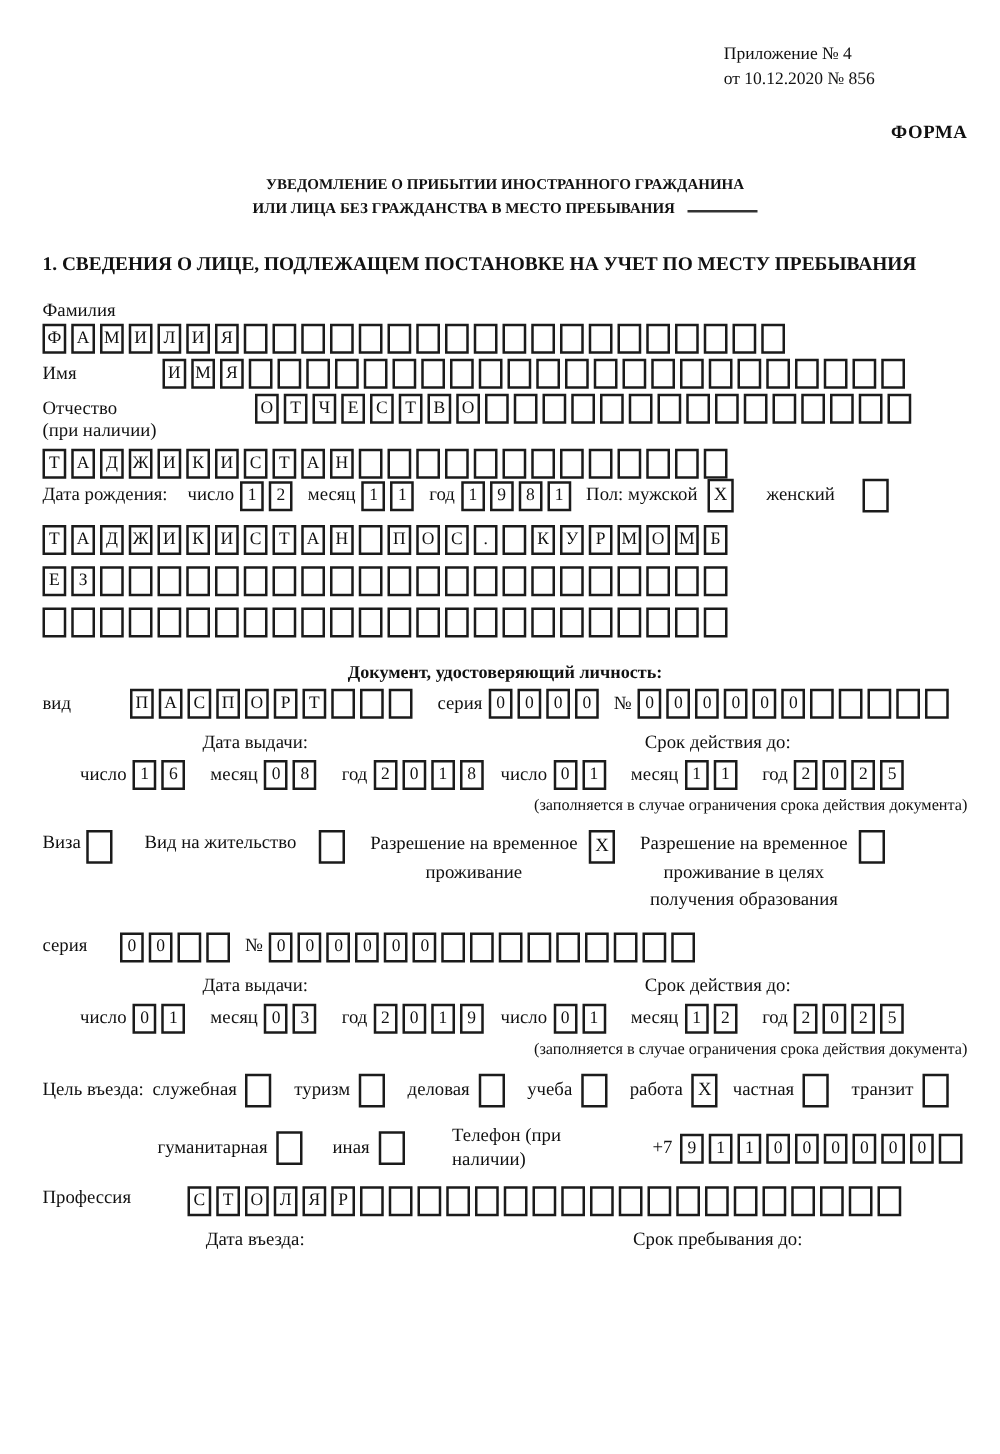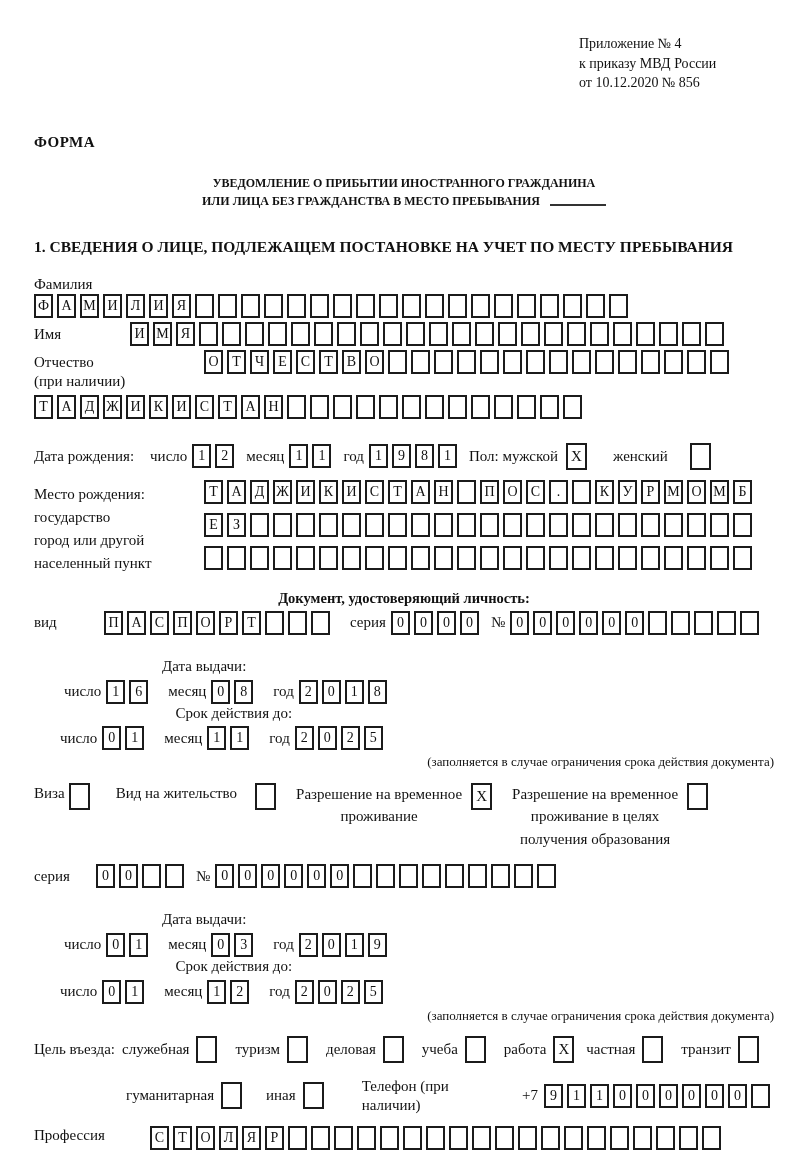--- a/index.html
+++ b/index.html
@@ -6,38 +6,38 @@
   .page{
     width:800px;min-height:1163px;box-sizing:border-box;
     background:#fff;color:#111;
     padding:34px 26px 30px 34px;
     font-family:"Liberation Serif","DejaVu Serif",serif;
     font-size:15px;line-height:1.25;
   }
   
   .hdr-ref{width:195px;margin-left:auto;font-size:14px;line-height:1.4;}
   .hdr-rev{font-size:13px;line-height:1.35;margin-top:5px;}
-  .forma{font-weight:bold;font-size:15px;margin-top:40px;letter-spacing:.5px;}
+  .forma{text-align:right;font-weight:bold;font-size:15px;margin-top:24px;letter-spacing:.5px;}
   
   .title{ text-align:center;font-weight:bold;font-size:12px;line-height:1.55;margin-top:22px;}
   .blank-line{display:inline-block;width:56px;border-bottom:2px solid #333;height:.95em;margin-left:10px;}
   .sec-h{font-weight:bold;font-size:15.5px;margin-top:26px;}
   
   .frow{display:flex;align-items:flex-start;margin-top:4px;}
   .lbl{flex:none;padding-top:3px;}
   .cells{display:inline-flex;flex:none;}
   .cell{
     flex:none;width:15px;height:20px;border:2px solid #1b1b1b;margin-right:4px;
     text-align:center;font-size:14px;line-height:20px;background:#fff;
   }
   .cbwrap .cell{width:17px;height:23px;line-height:23px;font-size:15px;}
   .cbwrap{display:inline-flex;flex:none;}
   .stack > .cells{margin-bottom:9px;}
   
-  .dates-pair{display:flex;margin-top:22px;flex-direction:column;}
+  .dates-pair{display:flex;margin-top:10px;}
   .dcol-l{width:46%;}
   .dcol-r{width:54%;}
   .dhead{text-align:center;margin-bottom:4px;}
   .dline{display:flex;align-items:center;}
   .dcol-l .dline{padding-left:30px;}
   .dcol-r .dline{padding-left:26px;}
   .dlbl{margin-right:5px;}
   .dline .cells{margin-right:16px;}
   .dline .cells:last-child{margin-right:0;}
   .validity-note{font-size:13px;text-align:right;margin-top:4px;}
@@ -61,21 +61,20 @@
   .doc-head{font-weight:bold;font-size:14.5px;text-align:center;margin-top:10px;}
   .intro{margin-top:12px;line-height:1.8;}
 </style>
 </head>
 <body>
 
 <div class="page">
 
   <div class="hdr-ref">
     <div>Приложение № 4</div>
-    <div>к приказу МВД России</div>
     <div>от 10.12.2020 № 856</div>
   </div>
 
   <div class="forma">ФОРМА</div>
 
   <div class="title">
     <div>УВЕДОМЛЕНИЕ О ПРИБЫТИИ ИНОСТРАННОГО ГРАЖДАНИНА</div>
     <div><span>ИЛИ ЛИЦА БЕЗ ГРАЖДАНСТВА В МЕСТО ПРЕБЫВАНИЯ</span><span class="blank-line"></span></div>
   </div>
 
@@ -199,21 +198,21 @@
         <span class="cell"></span>
         <span class="cell"></span>
         <span class="cell"></span>
         <span class="cell"></span>
         <span class="cell"></span>
         <span class="cell"></span>
         <span class="cell"></span>
       </div>
   </div>
 
-  <div class="frow" style="align-items:center;margin-top:24px;">
+  <div class="frow" style="align-items:center;margin-top:0;">
     <span>Дата рождения:</span>
     <span class="gap16"></span>
     <span class="dlbl">число</span>
     <span class="cells">
         <span class="cell">1</span>
         <span class="cell">2</span>
       </span>
     <span class="gap8"></span>
     <span class="dlbl">месяц</span>
     <span class="cells">
@@ -236,26 +235,20 @@
       </span>
     <span class="gap22"></span>
     <span>женский</span>
     <span class="gap22"></span>
     <span class="cbwrap">
         <span class="cell"></span>
       </span>
   </div>
 
   <div class="frow" style="margin-top:10px;">
-    <div class="lbl" style="width:170px;line-height:1.55;">
-      <div>Место рождения:</div>
-      <div>государство</div>
-      <div>город или другой</div>
-      <div>населенный пункт</div>
-    </div>
     <div class="stack">
       <div class="cells">
           <span class="cell">Т</span>
           <span class="cell">А</span>
           <span class="cell">Д</span>
           <span class="cell">Ж</span>
           <span class="cell">И</span>
           <span class="cell">К</span>
           <span class="cell">И</span>
           <span class="cell">С</span>

